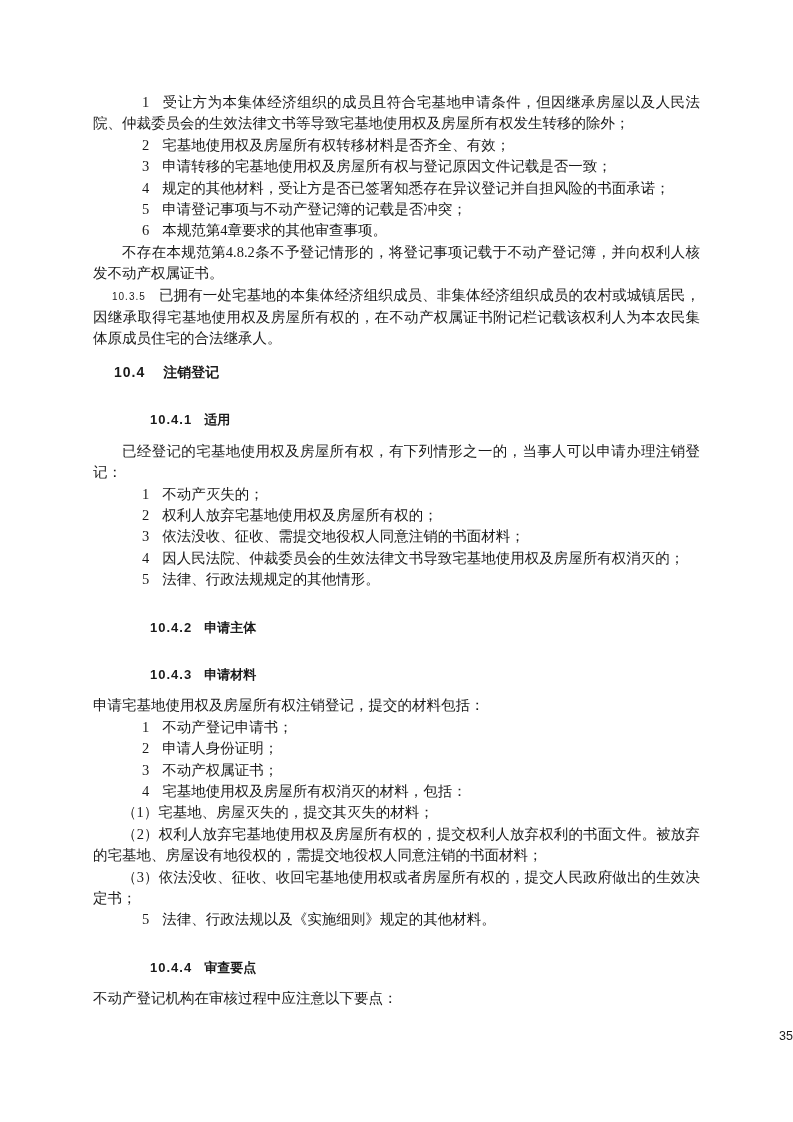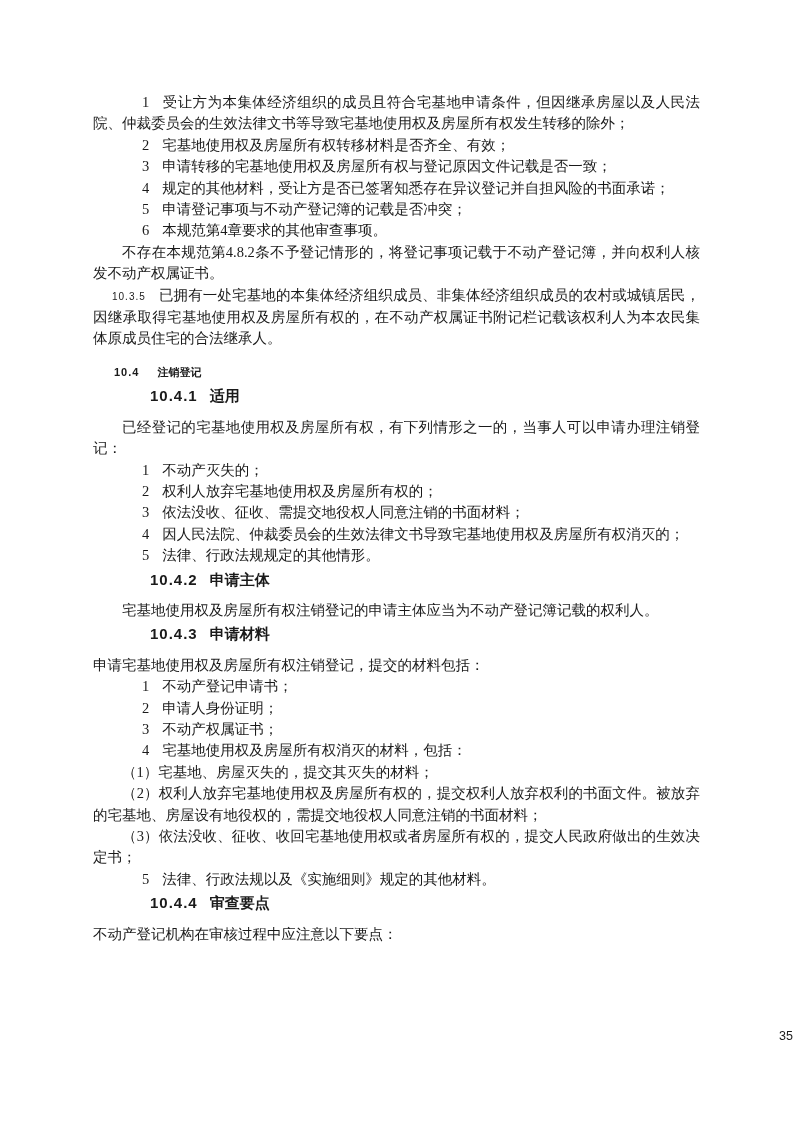--- a/index.html
+++ b/index.html
@@ -42,22 +42,22 @@
     letter-spacing: 1px;
     padding-right: 13px;
   }
   
   h2.sec, h3.subsec {
     font-family: "Liberation Sans", "DejaVu Sans", sans-serif;
     font-weight: bold;
     line-height: 21.4px;
     text-indent: 0;
   }
-  h2.sec  { font-size: 11px;   margin: 12px 0 0 21px; }
-  h3.subsec { font-size: 15px; margin: 2px 0 10px 57px; }
+  h2.sec  { font-size: 14px;   margin: 12px 0 0 21px; }
+  h3.subsec { font-size: 13px; margin: 26px 0 10px 57px; }
   .hnum { letter-spacing: 1px; }
   h2.sec .hnum { margin-right: 18px; }
   h3.subsec .hnum { margin-right: 12px; }
   .pagenum {
     position: absolute;
     top: 1029px;
     left: 0;
     width: 100%;
     text-align: right;
     font-family: "Liberation Sans", "DejaVu Sans", sans-serif;
@@ -89,21 +89,20 @@
     <p class="para">已经登记的宅基地使用权及房屋所有权，有下列情形之一的，当事人可以申请办理注销登记：</p>
 
     <p class="li"><span class="num">1</span><span>不动产灭失的；</span></p>
     <p class="li"><span class="num">2</span><span>权利人放弃宅基地使用权及房屋所有权的；</span></p>
     <p class="li"><span class="num">3</span><span>依法没收、征收、需提交地役权人同意注销的书面材料；</span></p>
     <p class="li"><span class="num">4</span><span>因人民法院、仲裁委员会的生效法律文书导致宅基地使用权及房屋所有权消灭的；</span></p>
     <p class="li"><span class="num">5</span><span>法律、行政法规规定的其他情形。</span></p>
 
     <h3 class="subsec"><span class="hnum">10.4.2</span><span>申请主体</span></h3>
 
-    <p class="para">宅基地使用权及房屋所有权注销登记的申请主体应当为不动产登记簿记载的权利人。</p>
 
     <h3 class="subsec"><span class="hnum">10.4.3</span><span>申请材料</span></h3>
 
     <p class="flush">申请宅基地使用权及房屋所有权注销登记，提交的材料包括：</p>
 
     <p class="li"><span class="num">1</span><span>不动产登记申请书；</span></p>
     <p class="li"><span class="num">2</span><span>申请人身份证明；</span></p>
     <p class="li"><span class="num">3</span><span>不动产权属证书；</span></p>
     <p class="li"><span class="num">4</span><span>宅基地使用权及房屋所有权消灭的材料，包括：</span></p>
 

